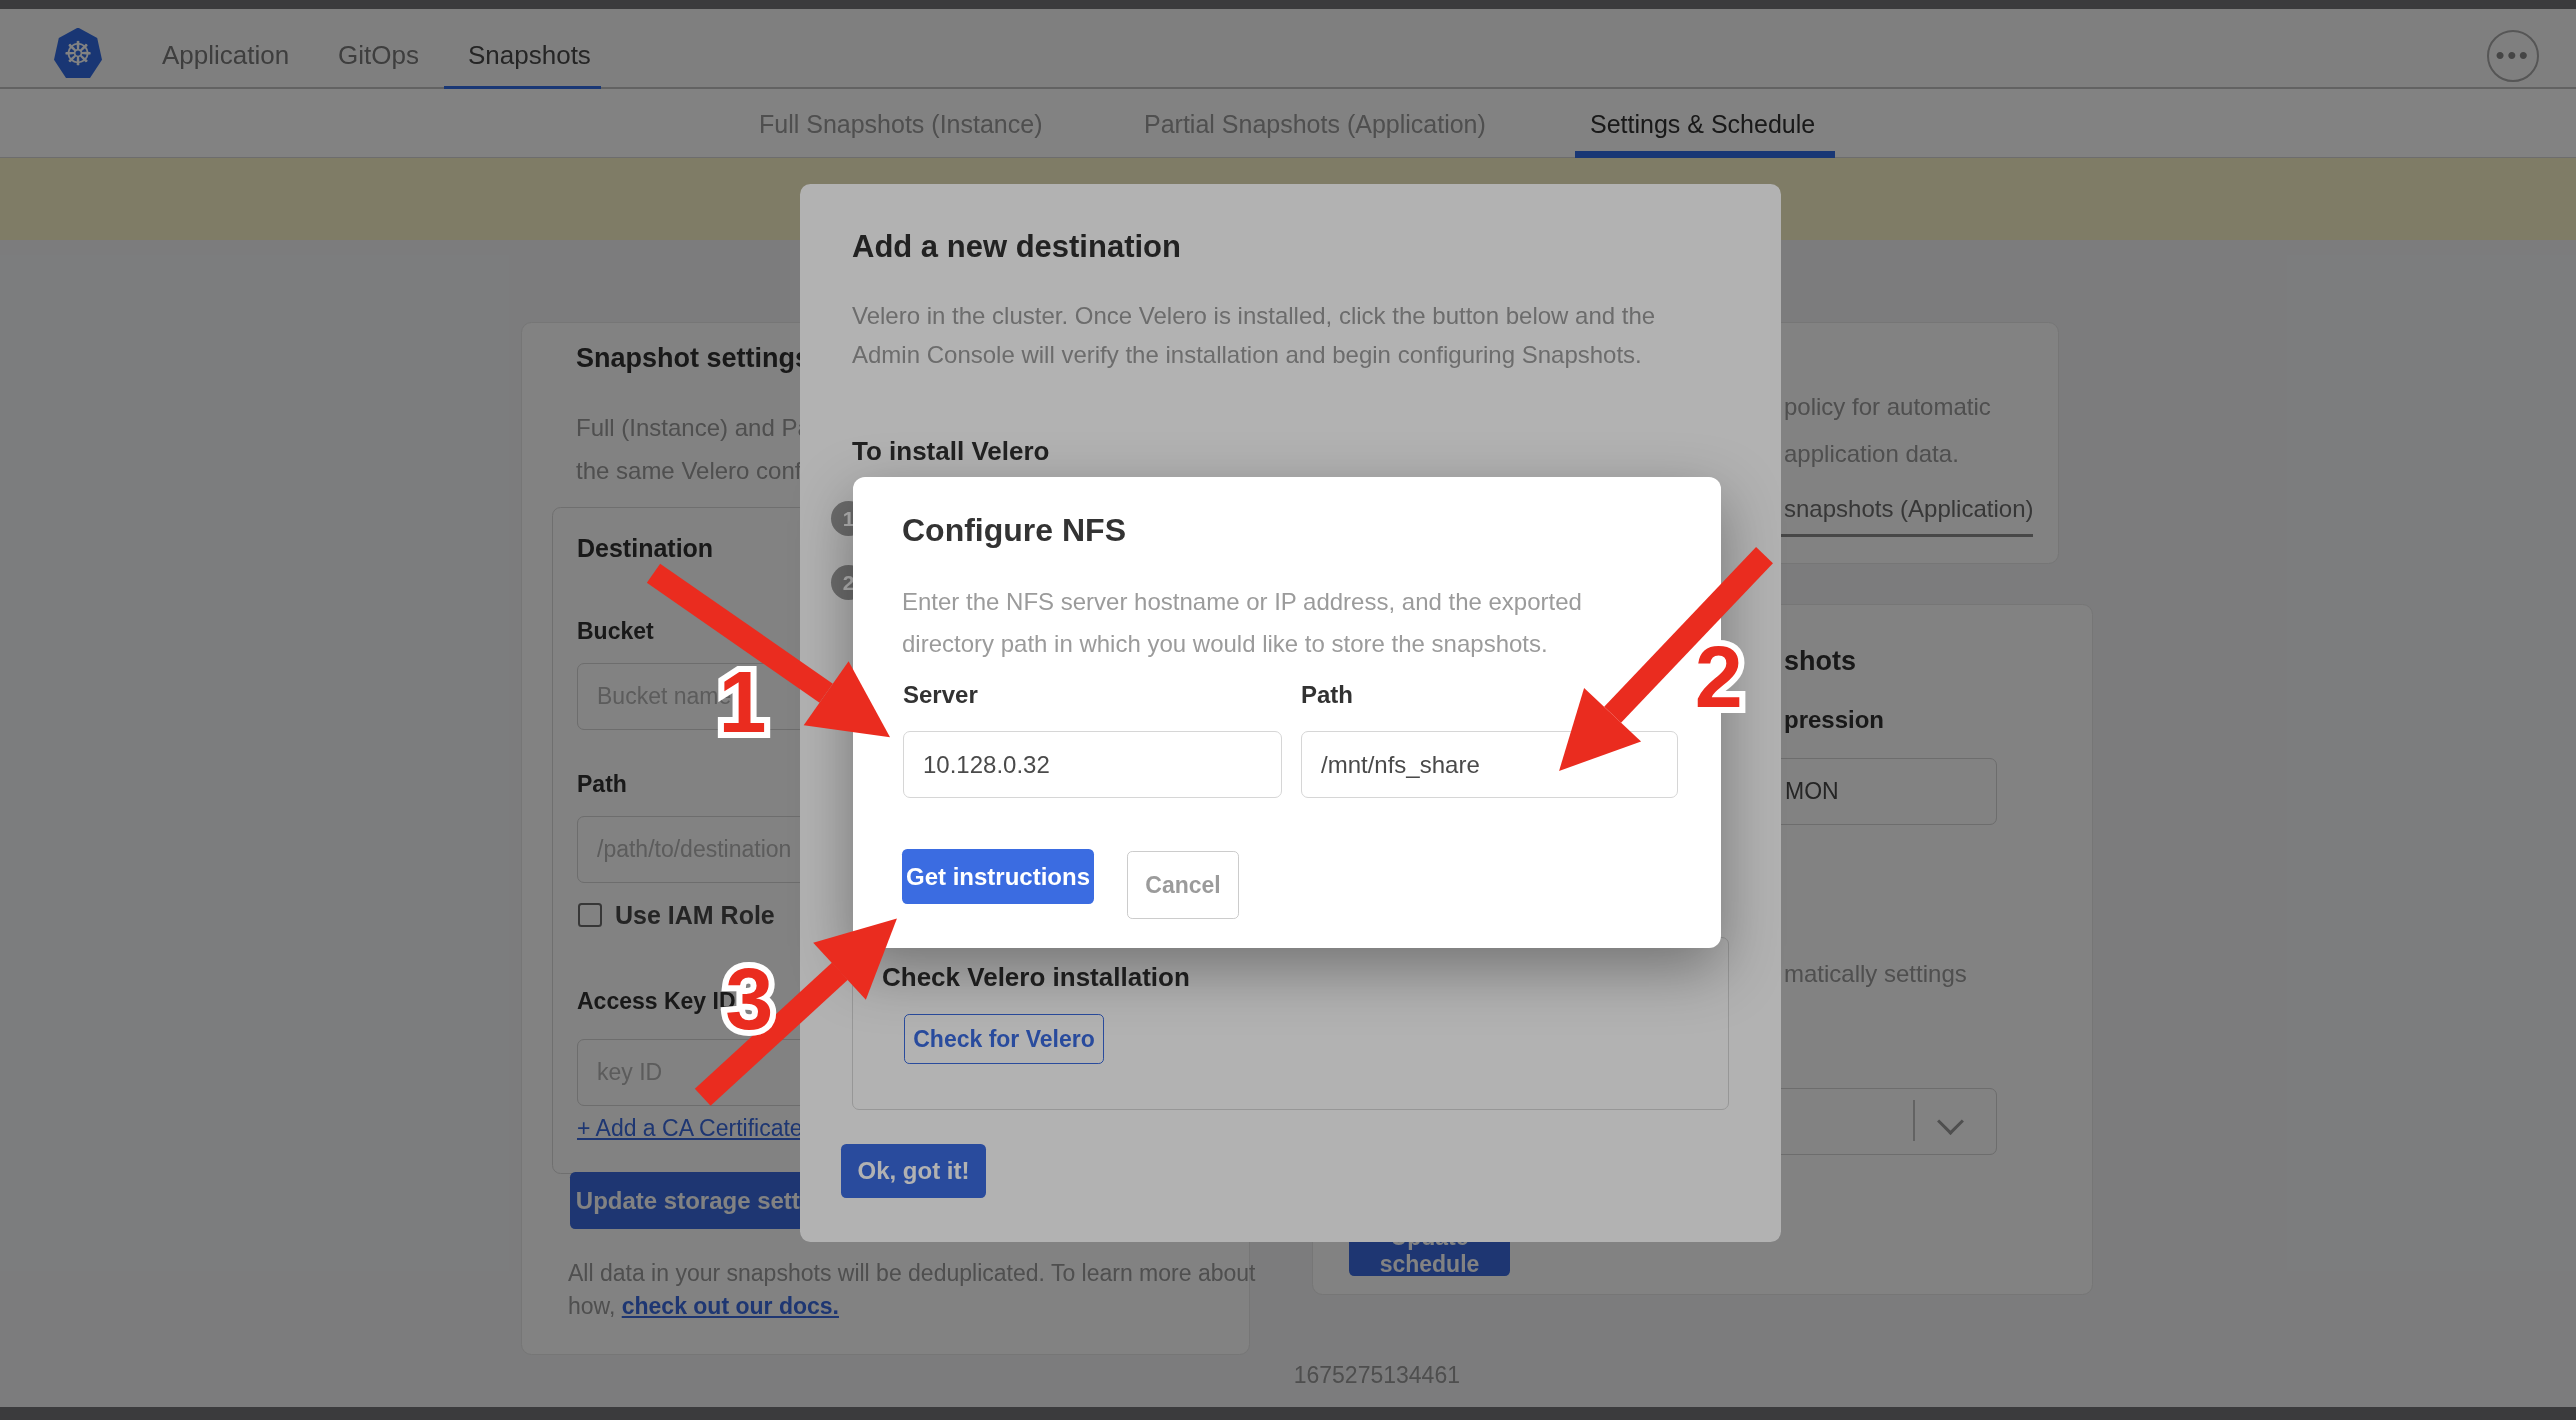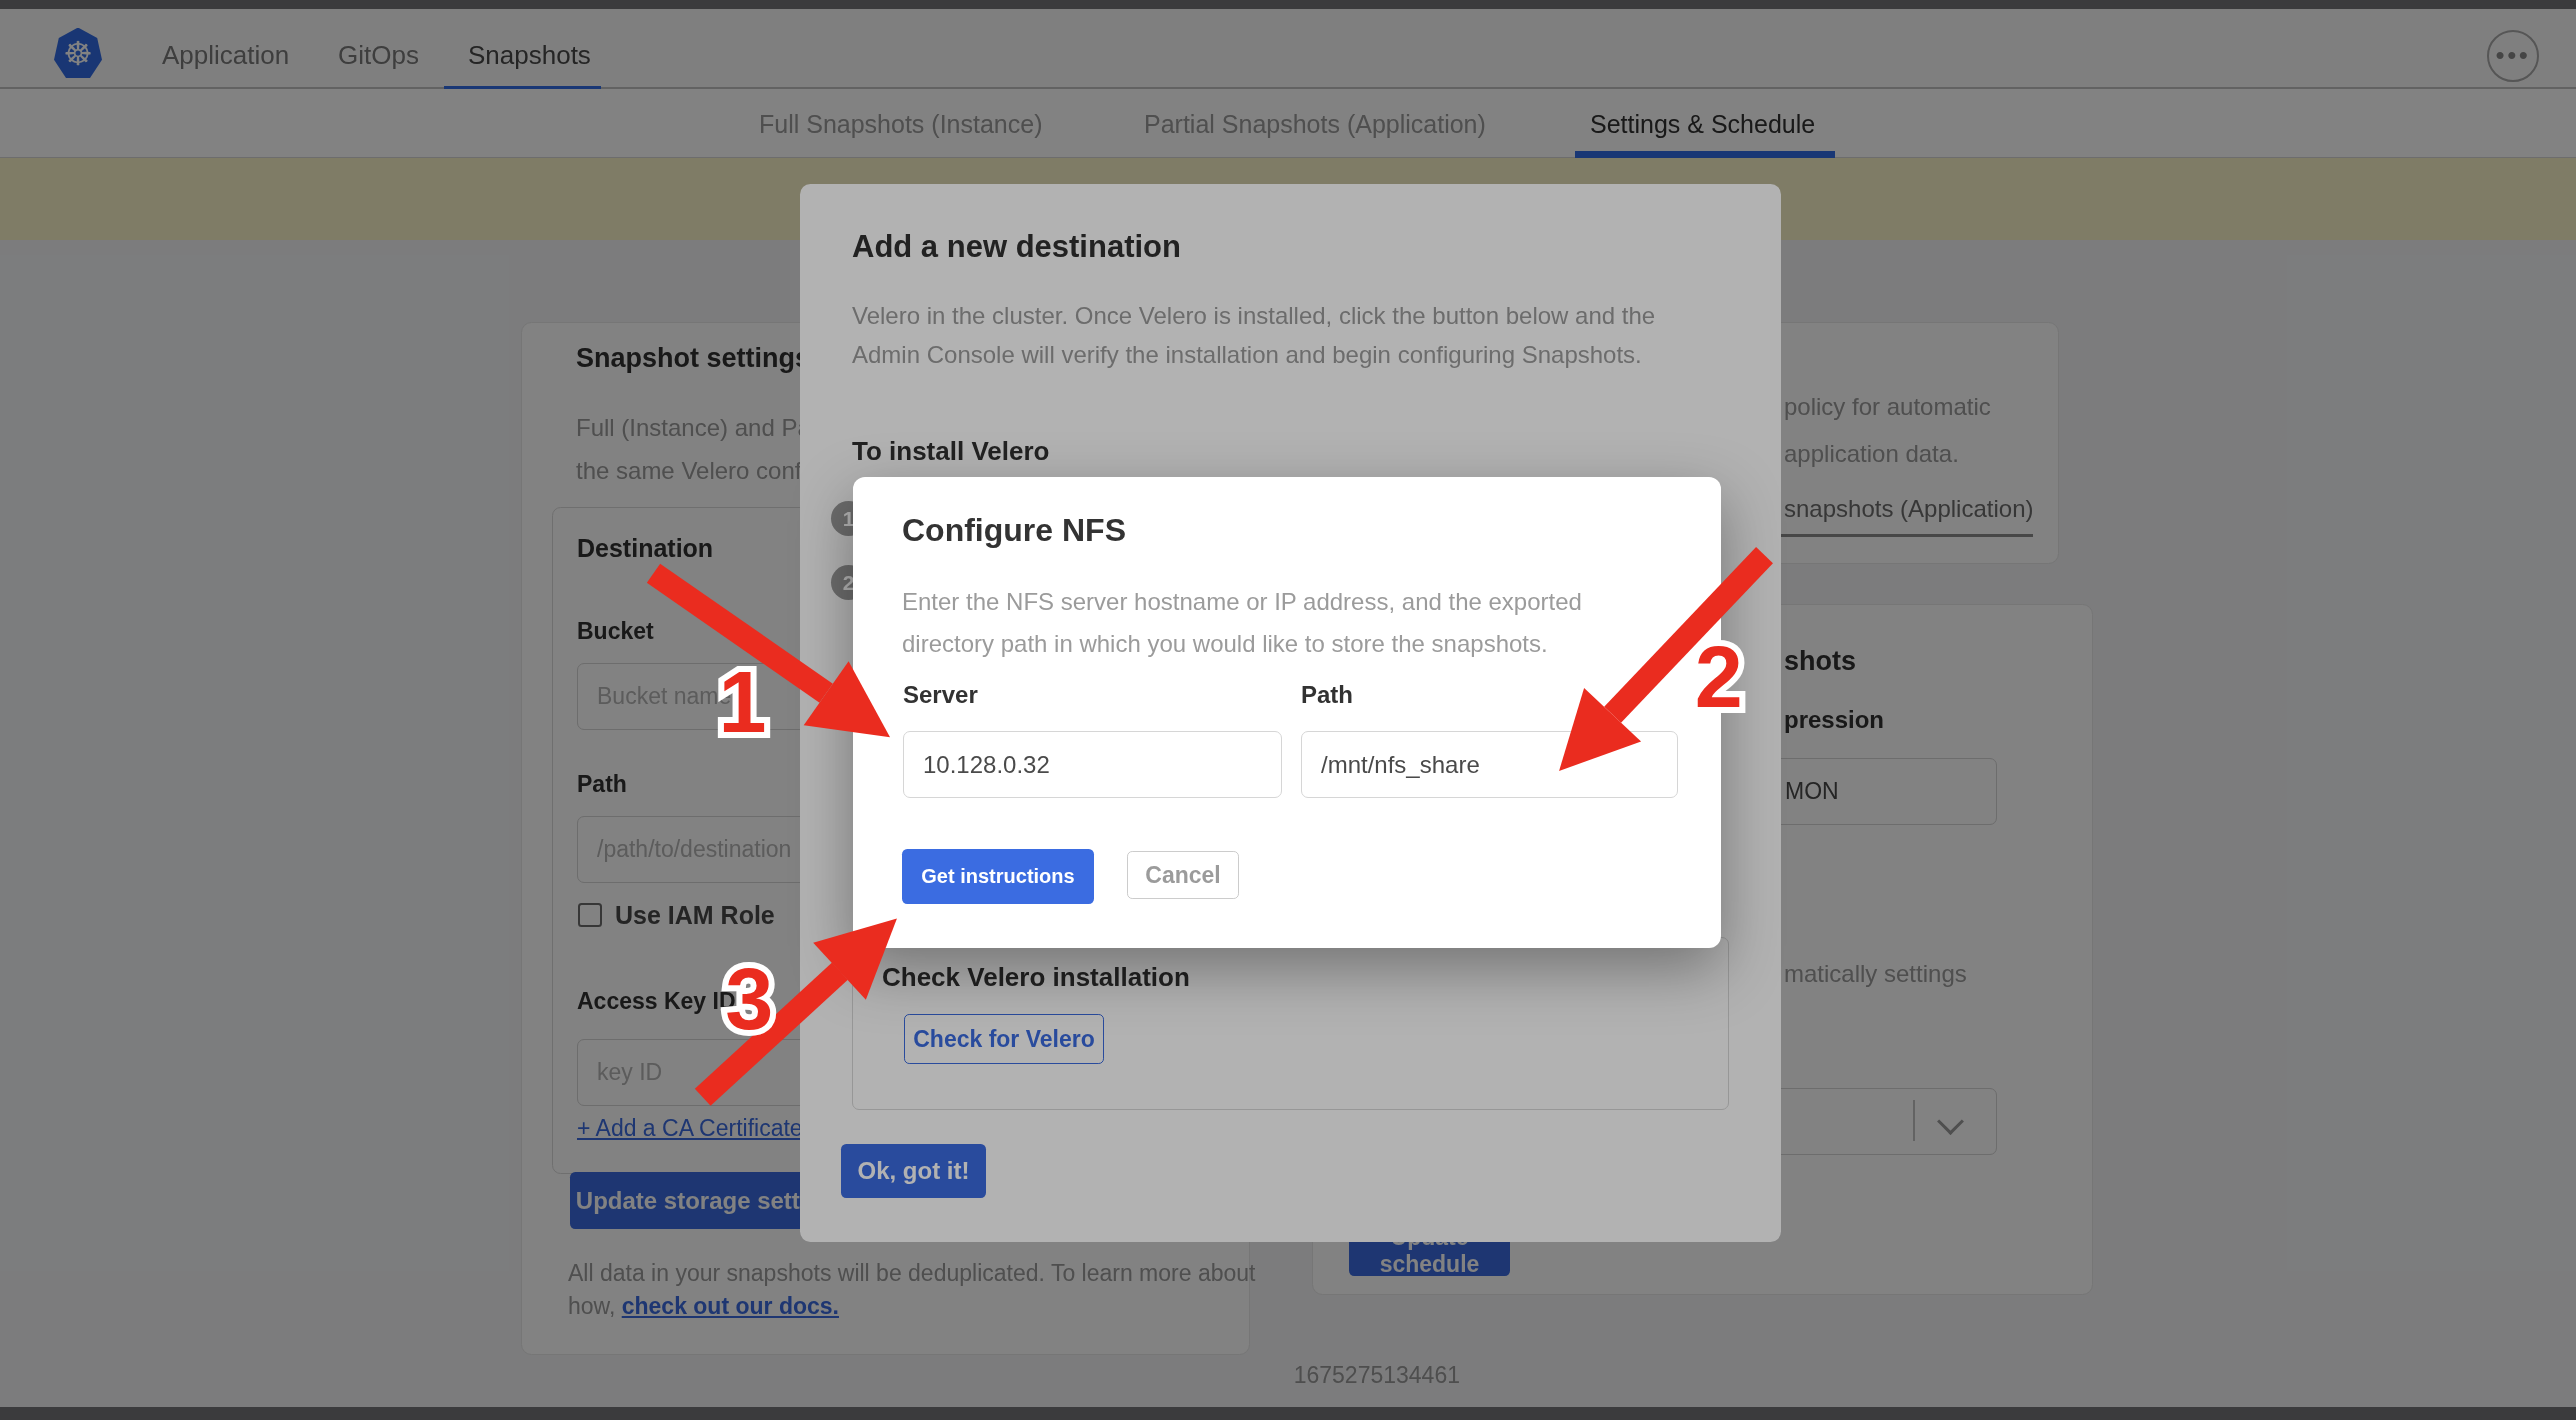--- a/index.html
+++ b/index.html
@@ -68,22 +68,22 @@
                  color:#3b6ce1; font-size:23px; font-weight:bold; display:flex; align-items:center; justify-content:center; font-family:inherit;margin-left:22px; }
   .ok-btn { position:absolute; left:41px; top:960px; width:145px; height:54px; font-size:24px; }
 
   .modal2 { position:absolute; left:853px; top:477px; width:868px; height:471px; background:#ffffff; border-radius:12px;
             box-shadow:0 21px 60px rgba(0,0,0,0.35); z-index:40; }
   .modal2 .title { position:absolute; left:49px; top:35px; font-size:32px; font-weight:bold; color:#333333; }
   .modal2 .desc { position:absolute; left:49px; top:104px; font-size:24px; color:#9b9b9b; line-height:42px; }
   .modal2 .flbl { position:absolute; top:204px; font-size:24px; font-weight:bold; color:#323232; }
   .modal2 input { position:absolute; top:254px; height:67px; border:1.7px solid #d6d6d6; border-radius:7px; font-size:24px; color:#4a4a4a;
                   padding-left:19px; font-family:inherit; outline:none; }
-  .gi-btn { position:absolute; left:49px; top:372px; width:192px; height:55px; font-size:20px; }
-  .cancel-btn { position:absolute; left:274px; top:374px; width:112px; height:48px; background:#fff; border:1.7px solid #cccccc; border-radius:5.2px;
+  .gi-btn { position:absolute; left:49px; top:372px; width:192px; height:55px; font-size:24px; }
+  .cancel-btn { position:absolute; left:274px; top:374px; width:112px; height:68px; background:#fff; border:1.7px solid #cccccc; border-radius:5.2px;
                 color:#9b9b9b; font-size:23px; font-weight:bold; display:flex; align-items:center; justify-content:center; font-family:inherit; }
 
   .arrows { position:absolute; inset:0; z-index:50; pointer-events:none; }
 </style>
 </head>
 <body>
 
 <div class="page">
 
   <div class="nav">

